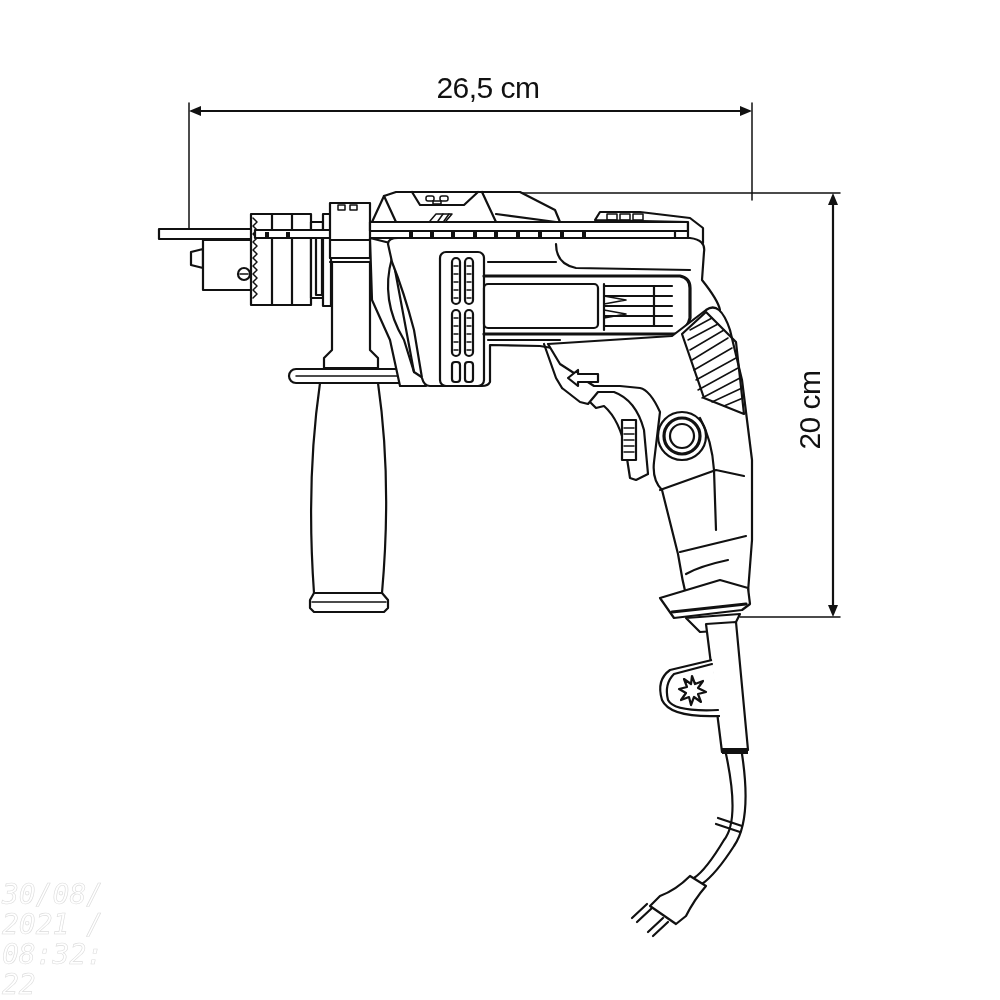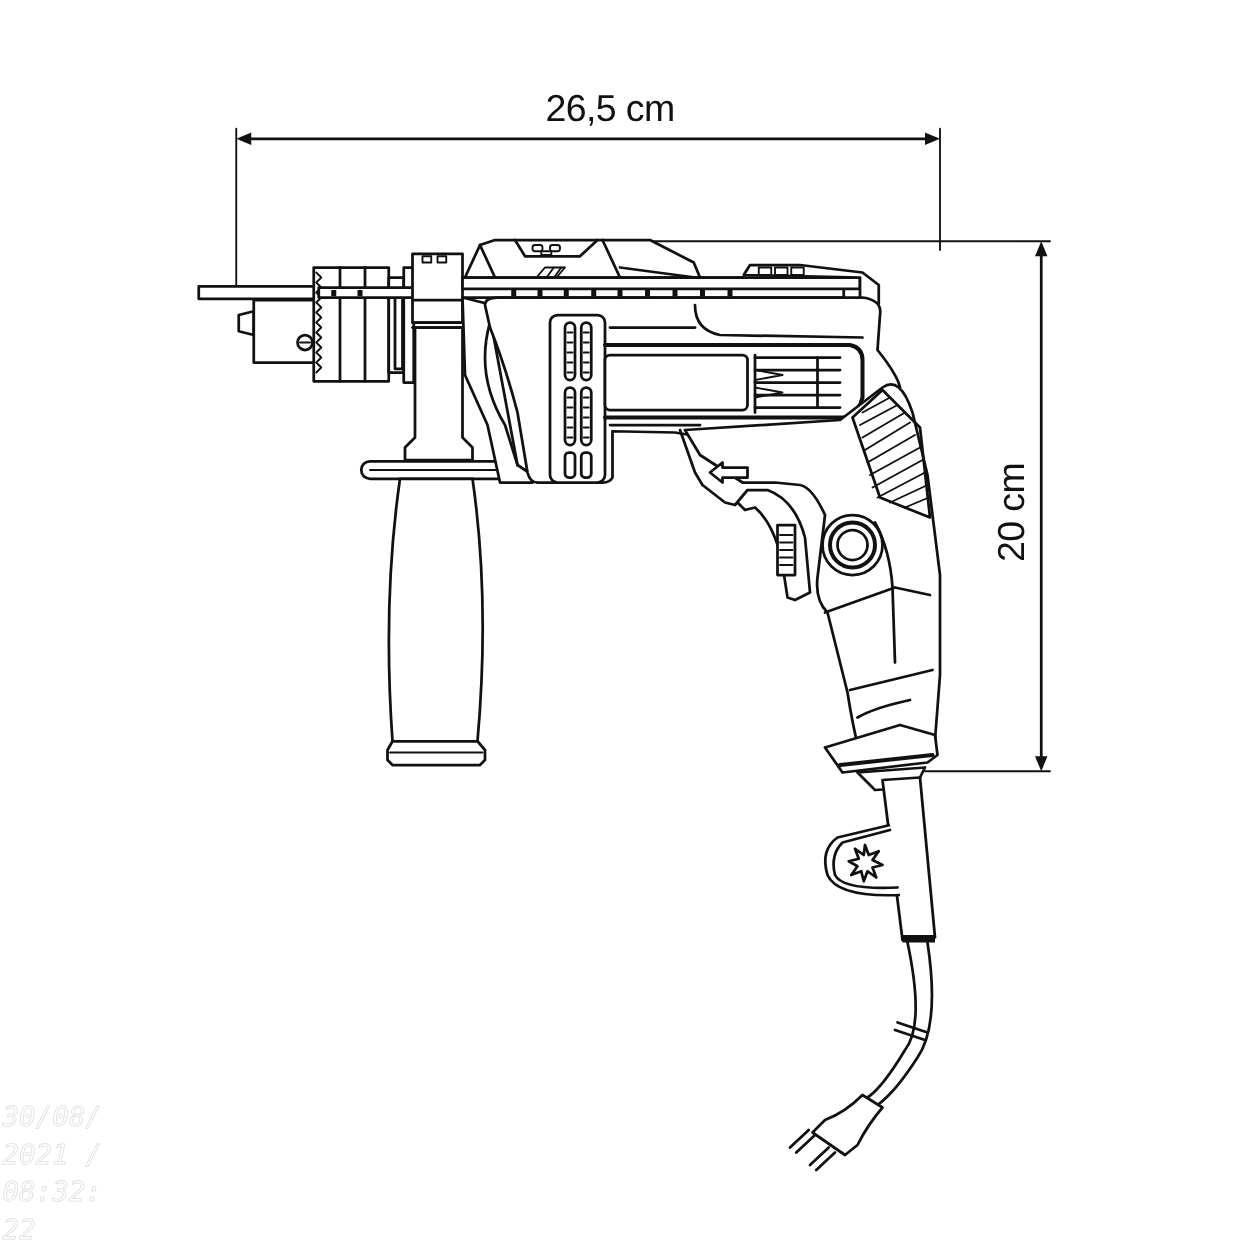--- a/index.html
+++ b/index.html
@@ -1,21 +1,21 @@
 <!DOCTYPE html>
 <html><head>
   <meta charset="utf-8">
   <style>
     html, body { margin: 0; padding: 0; background: #ffffff; }
     body { width: 1000px; height: 1000px; position: relative; overflow: hidden; font-family: "Liberation Sans", sans-serif; }
     .canvas { position: absolute; left: 0; top: 0; width: 1000px; height: 1000px; }
     .dim-label { position: absolute; color: #111111; font-family: "Liberation Sans", sans-serif; font-size: 30px; letter-spacing: -0.5px; white-space: nowrap; }
     .width-label { left: 0; width: 976px; top: 71px; text-align: center; }
     .height-label { left: 810px; top: 410px; transform: translate(-50%, -50%) rotate(-90deg); transform-origin: center center; }
-    .watermark { position: absolute; left: 2px; top: 880px; width: 100px; color: transparent; -webkit-text-stroke: 0.6px #dcdcdc; font-family: "DejaVu Sans Mono", monospace; font-size: 22px; line-height: 30px; font-style: italic; white-space: pre; }
+    .watermark { position: absolute; left: 2px; top: 880px; width: 100px; color: transparent; -webkit-text-stroke: 0.6px #dcdcdc; font-family: "DejaVu Sans Mono", monospace; font-size: 28px; line-height: 30px; font-style: italic; white-space: pre; }
     svg { position: absolute; left: 0; top: 0; }
     .ln { fill: none; stroke: #111; stroke-width: 2.2; stroke-linejoin: round; stroke-linecap: round; }
     .thin { fill: none; stroke: #111; stroke-width: 1.5; stroke-linejoin: round; stroke-linecap: round; }
     .thick { fill: none; stroke: #111; stroke-width: 3.2; stroke-linejoin: round; stroke-linecap: round; }
     .wf { fill: #fff; stroke: #111; stroke-width: 2.2; stroke-linejoin: round; }
     .blk { fill: #111; stroke: none; }
   </style>
 </head>
 <body>
 

